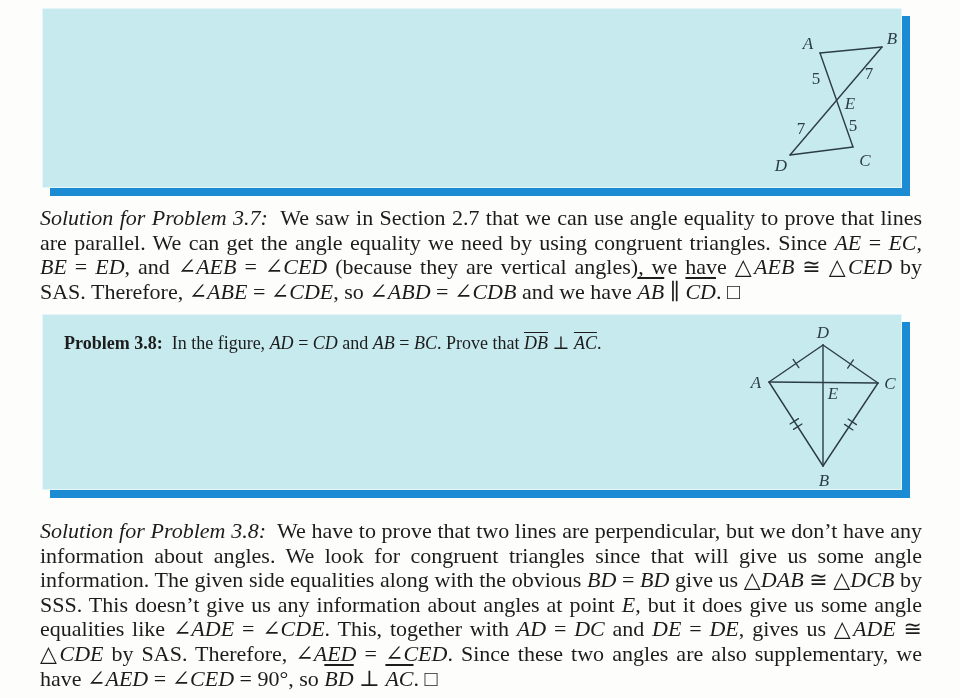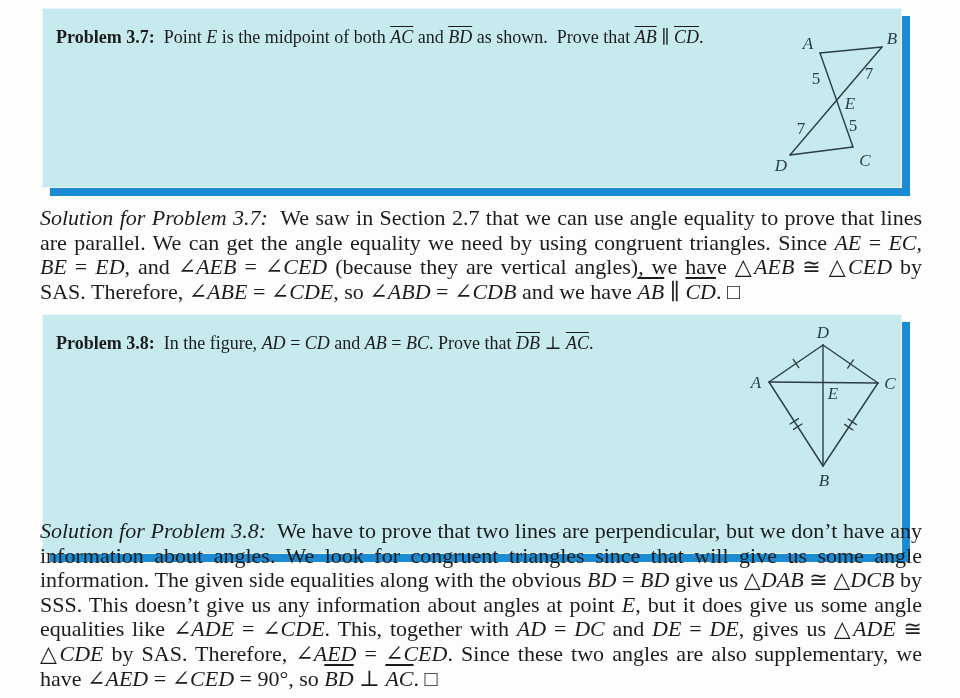--- a/index.html
+++ b/index.html
@@ -19,21 +19,21 @@
   }
   .problem-box{
     position:absolute;
     left:42px;
     width:860px;
     background:var(--box-fill);
     box-shadow:8px 8px 0 0 var(--box-shadow);
     border:1px solid rgba(255,255,255,0.55);
   }
   .box1{top:8px;height:180px;}
-  .box2{top:314px;height:240px;}
+  .box2{top:314px;height:176px;padding-left:8px;}
   .problem-text{
     margin:15px 14px 0 13px;
     width:708px;
     font-size:18px;
     line-height:27px;
     color:var(--ink);
   }
   .solution{
     position:absolute;
     left:40px;
@@ -59,21 +59,20 @@
     fill:var(--line);
   }
   .fig-label.italic{font-style:italic;}
 </style>
 </head>
 <body>
 
 <div class="page">
 
   <section class="problem-box box1">
-    <p class="problem-text"><span class="st-b">Problem 3.7:</span><span>&nbsp; Point </span><span class="st-i">E</span><span> is the midpoint of both </span><span class="st-o">AC</span><span> and </span><span class="st-o">BD</span><span> as shown.&nbsp; Prove that </span><span class="st-o">AB</span><span> ∥ </span><span class="st-o">CD</span><span>.</span></p>
     <svg class="figure fig37" xmlns="http://www.w3.org/2000/svg" width="130" height="158" viewBox="0 0 130 158">
         <line x1="47" y1="34" x2="109" y2="28" class="fig-line"></line>
         <line x1="47" y1="34" x2="80" y2="128" class="fig-line"></line>
         <line x1="109" y1="28" x2="17" y2="136" class="fig-line"></line>
         <line x1="17" y1="136" x2="80" y2="128" class="fig-line"></line>
         <text x="35" y="30" text-anchor="middle" class="fig-label italic">A</text>
         <text x="119" y="25" text-anchor="middle" class="fig-label italic">B</text>
         <text x="77" y="90" text-anchor="middle" class="fig-label italic">E</text>
         <text x="8" y="152" text-anchor="middle" class="fig-label italic">D</text>
         <text x="92" y="147" text-anchor="middle" class="fig-label italic">C</text>

